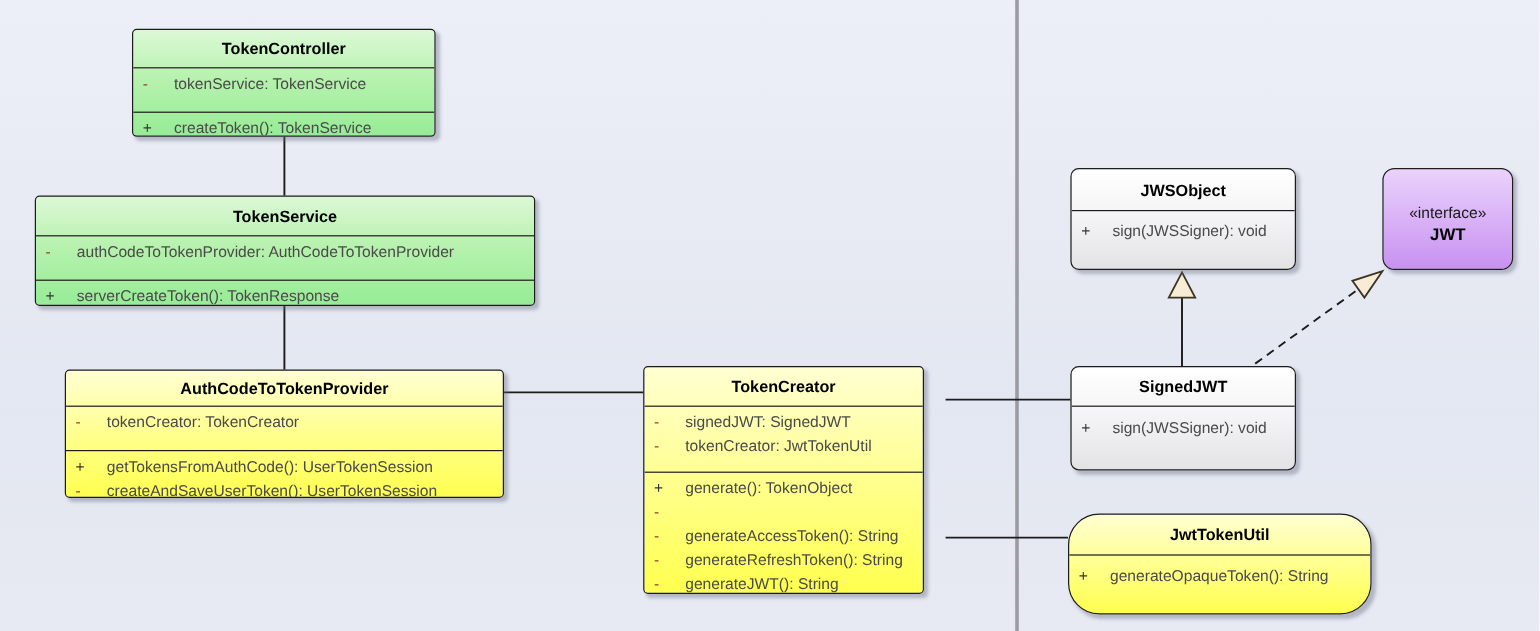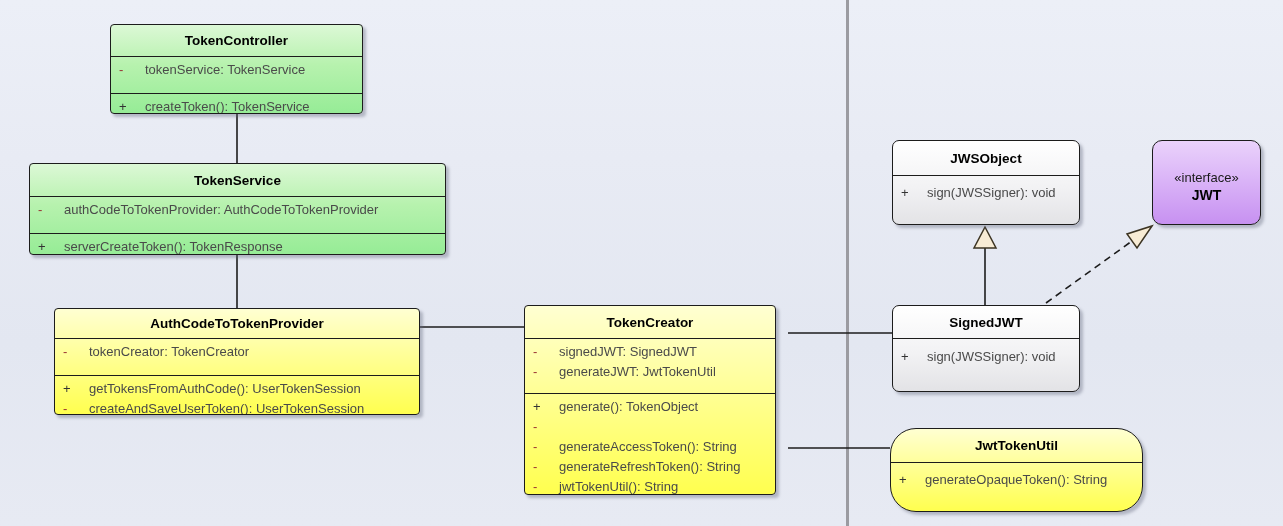--- a/index.html
+++ b/index.html
@@ -113,51 +113,51 @@
         <span class="vis plus">+</span>
           <span class="sig">getTokensFromAuthCode(): UserTokenSession</span>
       </div>
       <div class="member">
         <span class="vis minus">-</span>
           <span class="sig">createAndSaveUserToken(): UserTokenSession</span>
       </div>
     </div>
   </div>
 
-  <div class="uml-class yellow" style="left:524px;top:305px;width:252px;height:190px;">
+  <div class="uml-class yellow" style="left:536px;top:305px;width:234px;height:190px;">
     <div class="title" style="height:32px;">TokenCreator</div>
     <div class="comp" style="height:47px;">
       <div class="member">
         <span class="vis minus">-</span>
           <span class="sig">signedJWT: SignedJWT</span>
       </div>
       <div class="member">
         <span class="vis minus">-</span>
-          <span class="sig">generateJWT: JwtTokenUtil</span>
+          <span class="sig">tokenCreator: JwtTokenUtil</span>
       </div>
     </div>
     <div class="comp grow">
       <div class="member">
         <span class="vis plus">+</span>
           <span class="sig">generate(): TokenObject</span>
       </div>
       <div class="member">
         <span class="vis minus">-</span>
       </div>
       <div class="member">
         <span class="vis minus">-</span>
           <span class="sig">generateAccessToken(): String</span>
       </div>
       <div class="member">
         <span class="vis minus">-</span>
           <span class="sig">generateRefreshToken(): String</span>
       </div>
       <div class="member">
         <span class="vis minus">-</span>
-          <span class="sig">jwtTokenUtil(): String</span>
+          <span class="sig">generateJWT(): String</span>
       </div>
     </div>
   </div>
 
   <div class="uml-class white rounded" style="left:892px;top:140px;width:188px;height:85px;">
     <div class="title" style="height:34px;">JWSObject</div>
     <div class="comp grow" style="padding-top:7px;">
       <div class="member">
         <span class="vis plus">+</span>
           <span class="sig">sign(JWSSigner): void</span>

